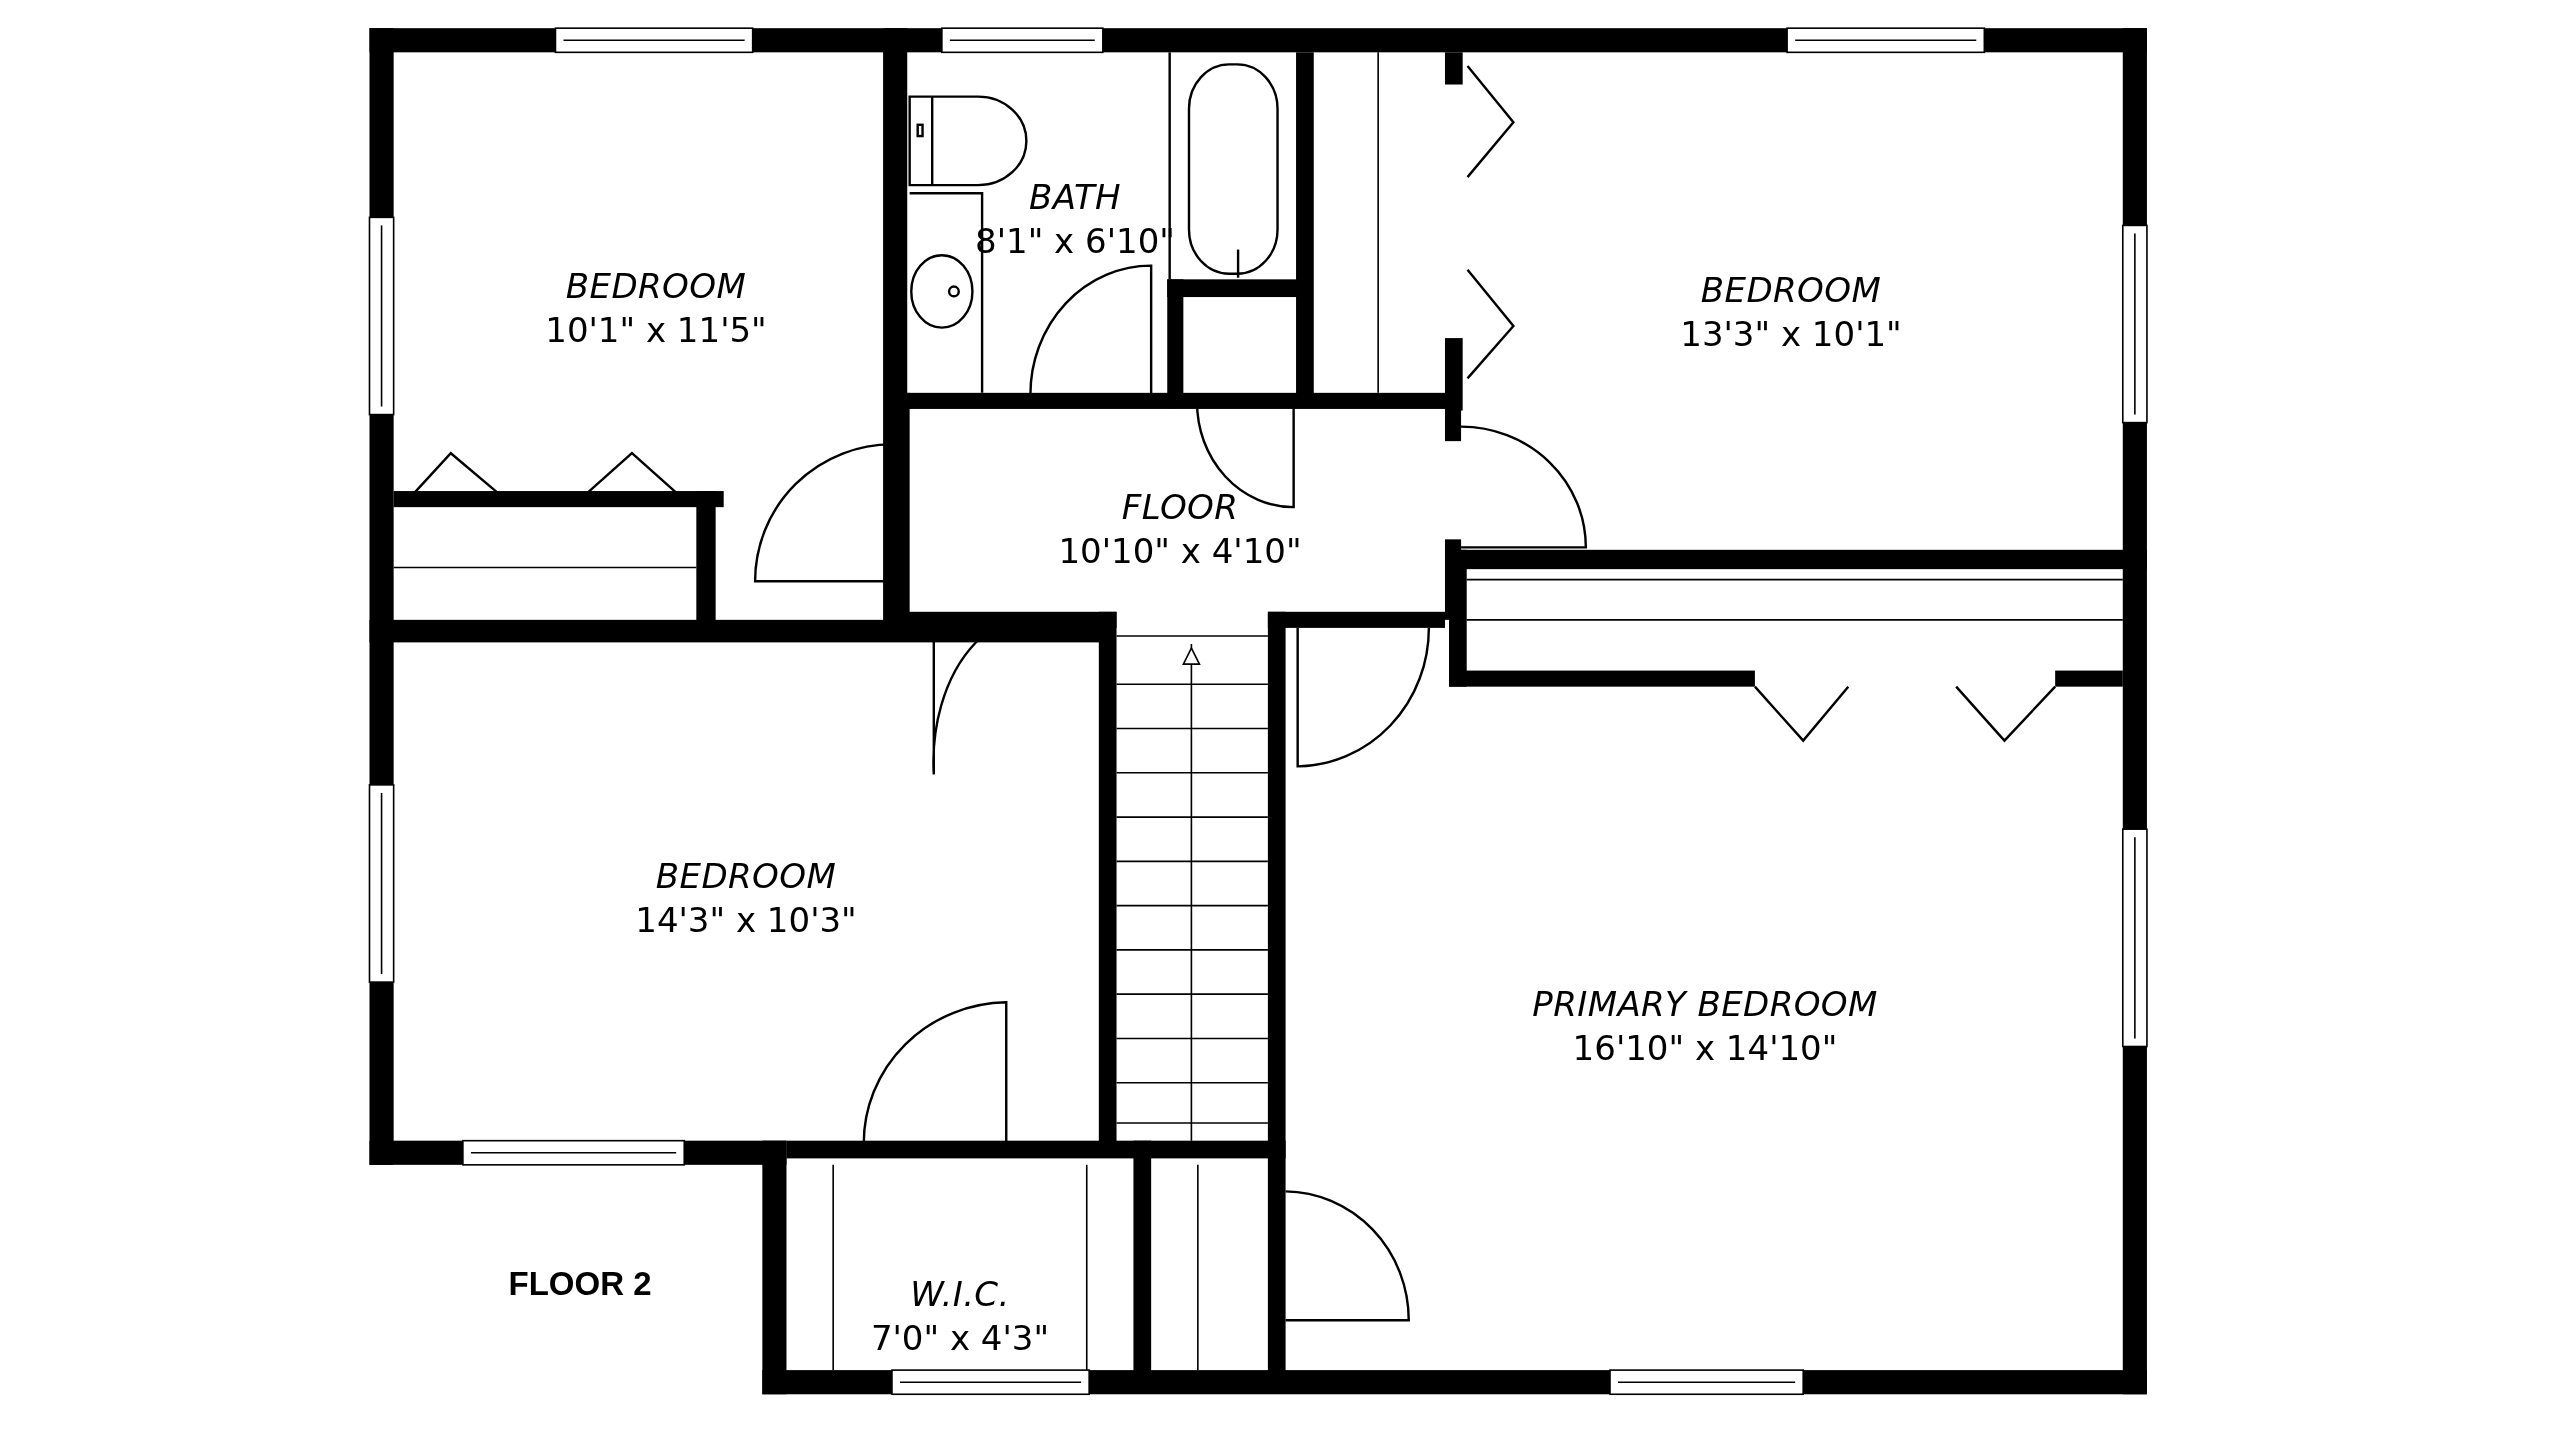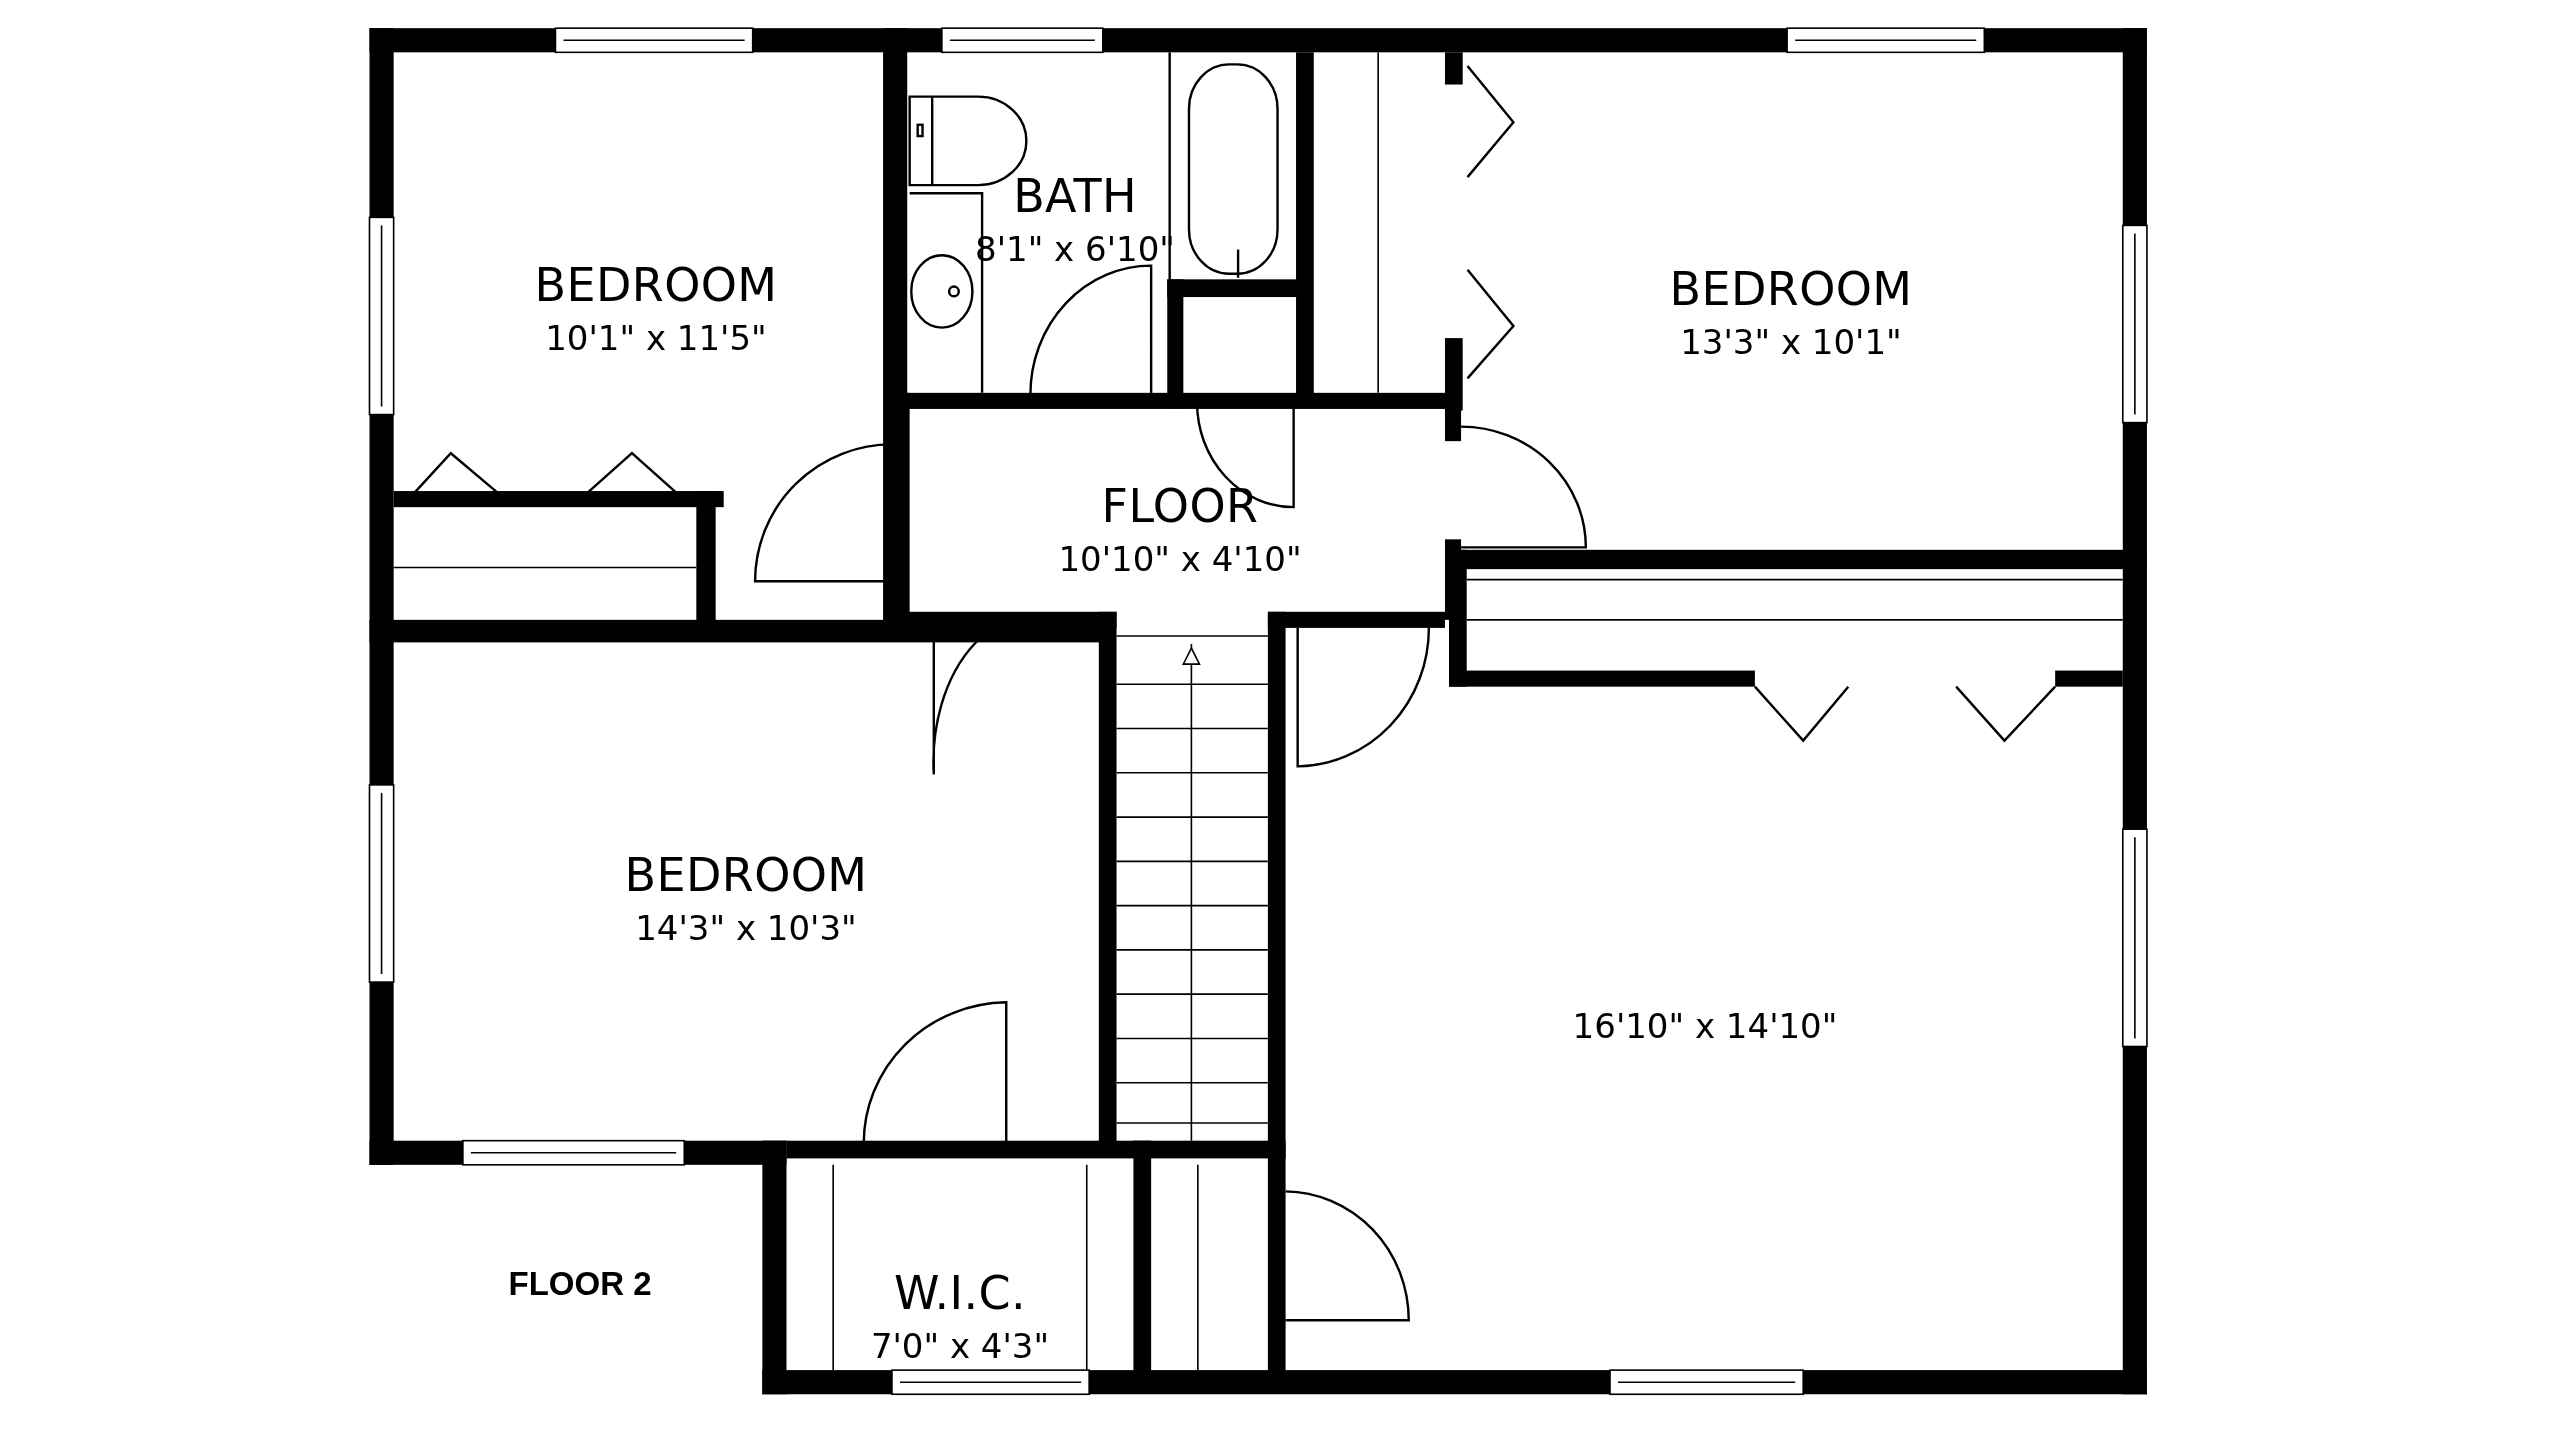--- a/index.html
+++ b/index.html
@@ -1,19 +1,19 @@
 <!DOCTYPE html>
 <html style="font-size:13px"><head>
 <meta charset="utf-8">
 <style>
   html, body { margin:0; padding:0; background:#ffffff; }
   body { width:2576px; height:1449px; overflow:hidden; position:relative; font-family:"Liberation Sans", sans-serif; }
   svg { position:absolute; left:0; top:0; }
   .label { position:absolute; transform:translate(-50%,-50%); text-align:center; color:#000; font-family:"DejaVu Sans", sans-serif; line-height:1.3; white-space:nowrap; }
-  .room-name { font-size:46px; letter-spacing:0.4px; }
+  .room-name { font-size:34px; letter-spacing:0.4px;font-style:italic; }
   .room-dim { font-size:34px; }
   .floor-label { position:absolute; font-family:"Liberation Sans", sans-serif; font-weight:bold; font-size:33px; color:#000; transform:translate(-50%,-50%); }
 </style>
 </head>
 <body>
 
 <svg width="2576" height="1449" viewBox="0 0 3200 1800" xmlns="http://www.w3.org/2000/svg">
   <g fill="#000">
 
     <rect x="459" y="35" width="2208" height="30"></rect>
@@ -175,20 +175,21 @@
 </div>
 <div class="label" style="left:1180px; top:529px;">
   <div class="room-name">FLOOR</div>
   <div class="room-dim">10'10" x 4'10"</div>
 </div>
 <div class="label" style="left:746px; top:898px;">
   <div class="room-name">BEDROOM</div>
   <div class="room-dim">14'3" x 10'3"</div>
 </div>
 <div class="label" style="left:1705px; top:1026px;">
+  <div class="room-name">PRIMARY BEDROOM</div>
   <div class="room-dim">16'10" x 14'10"</div>
 </div>
 <div class="label" style="left:960px; top:1316px;">
   <div class="room-name">W.I.C.</div>
   <div class="room-dim">7'0" x 4'3"</div>
 </div>
 
 <div class="floor-label" style="left:580px; top:1284px;">FLOOR 2</div>
 
 

